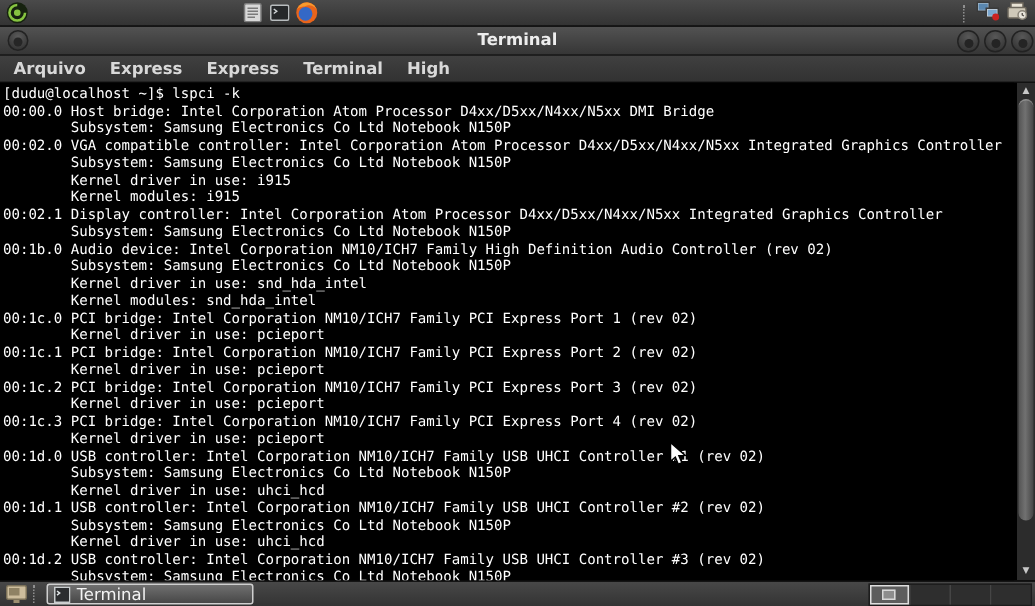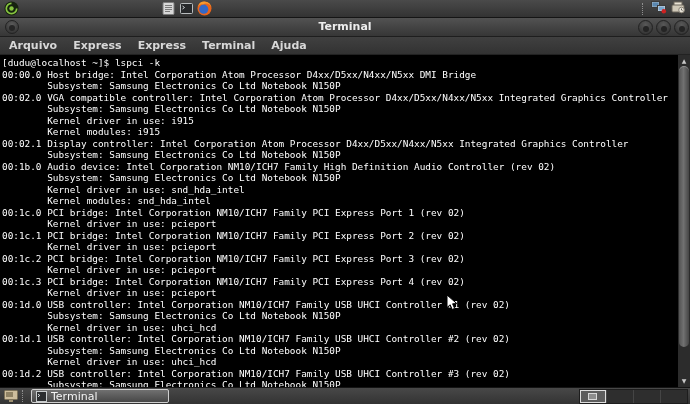--- a/index.html
+++ b/index.html
@@ -141,21 +141,21 @@
         <div class="wbtn"></div>
         <div class="wbtn"></div>
       </div>
     </div>
 
     <nav class="menubar">
       <div class="mitem">Arquivo</div>
       <div class="mitem">Express</div>
       <div class="mitem">Express</div>
       <div class="mitem">Terminal</div>
-      <div class="mitem">Ajuda</div>
+      <div class="mitem">High</div>
     </nav>
 
     <div class="term">
       <div class="term-text"><div class="tline">[dudu@localhost ~]$ lspci -k</div><div class="tline">00:00.0 Host bridge: Intel Corporation Atom Processor D4xx/D5xx/N4xx/N5xx DMI Bridge</div><div class="tline">        Subsystem: Samsung Electronics Co Ltd Notebook N150P</div><div class="tline">00:02.0 VGA compatible controller: Intel Corporation Atom Processor D4xx/D5xx/N4xx/N5xx Integrated Graphics Controller</div><div class="tline">        Subsystem: Samsung Electronics Co Ltd Notebook N150P</div><div class="tline">        Kernel driver in use: i915</div><div class="tline">        Kernel modules: i915</div><div class="tline">00:02.1 Display controller: Intel Corporation Atom Processor D4xx/D5xx/N4xx/N5xx Integrated Graphics Controller</div><div class="tline">        Subsystem: Samsung Electronics Co Ltd Notebook N150P</div><div class="tline">00:1b.0 Audio device: Intel Corporation NM10/ICH7 Family High Definition Audio Controller (rev 02)</div><div class="tline">        Subsystem: Samsung Electronics Co Ltd Notebook N150P</div><div class="tline">        Kernel driver in use: snd_hda_intel</div><div class="tline">        Kernel modules: snd_hda_intel</div><div class="tline">00:1c.0 PCI bridge: Intel Corporation NM10/ICH7 Family PCI Express Port 1 (rev 02)</div><div class="tline">        Kernel driver in use: pcieport</div><div class="tline">00:1c.1 PCI bridge: Intel Corporation NM10/ICH7 Family PCI Express Port 2 (rev 02)</div><div class="tline">        Kernel driver in use: pcieport</div><div class="tline">00:1c.2 PCI bridge: Intel Corporation NM10/ICH7 Family PCI Express Port 3 (rev 02)</div><div class="tline">        Kernel driver in use: pcieport</div><div class="tline">00:1c.3 PCI bridge: Intel Corporation NM10/ICH7 Family PCI Express Port 4 (rev 02)</div><div class="tline">        Kernel driver in use: pcieport</div><div class="tline">00:1d.0 USB controller: Intel Corporation NM10/ICH7 Family USB UHCI Controller #1 (rev 02)</div><div class="tline">        Subsystem: Samsung Electronics Co Ltd Notebook N150P</div><div class="tline">        Kernel driver in use: uhci_hcd</div><div class="tline">00:1d.1 USB controller: Intel Corporation NM10/ICH7 Family USB UHCI Controller #2 (rev 02)</div><div class="tline">        Subsystem: Samsung Electronics Co Ltd Notebook N150P</div><div class="tline">        Kernel driver in use: uhci_hcd</div><div class="tline">00:1d.2 USB controller: Intel Corporation NM10/ICH7 Family USB UHCI Controller #3 (rev 02)</div><div class="tline">        Subsystem: Samsung Electronics Co Ltd Notebook N150P</div></div>
       <div class="scrollbar">
         <div class="sb-up">▲</div>
         <div class="sb-thumb"></div>
         <div class="sb-down">▼</div>
       </div>
     </div>

